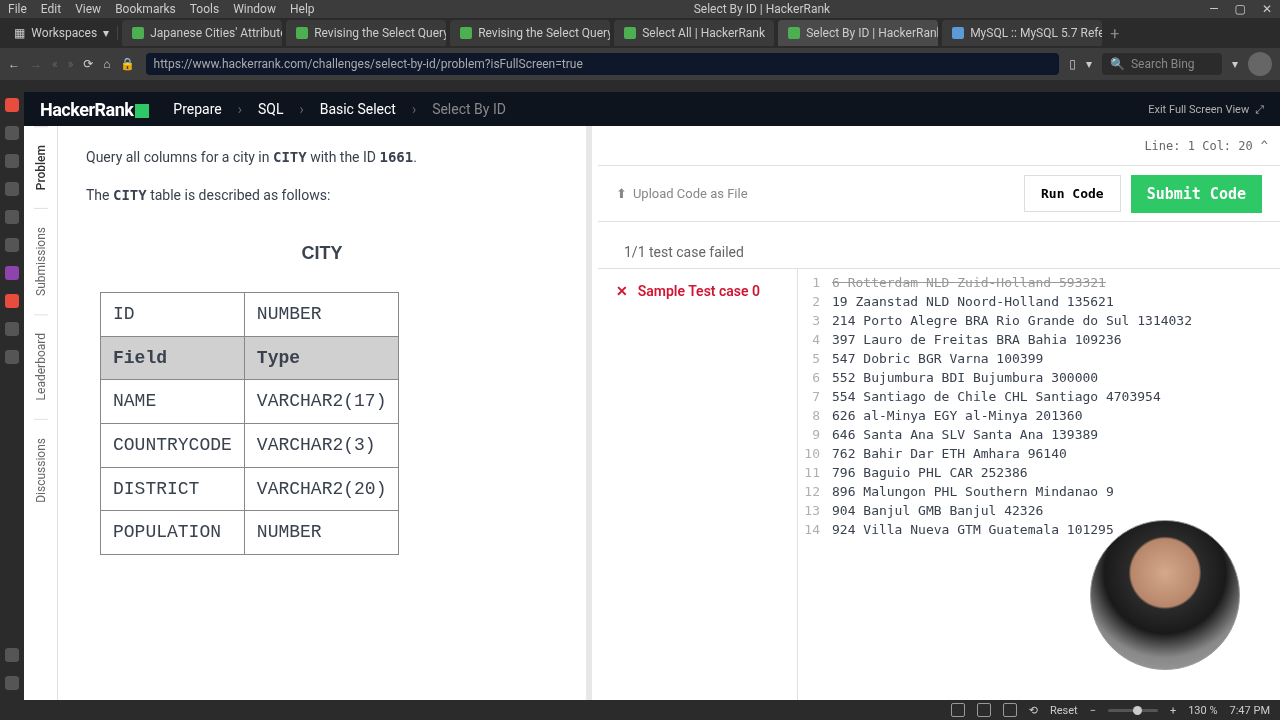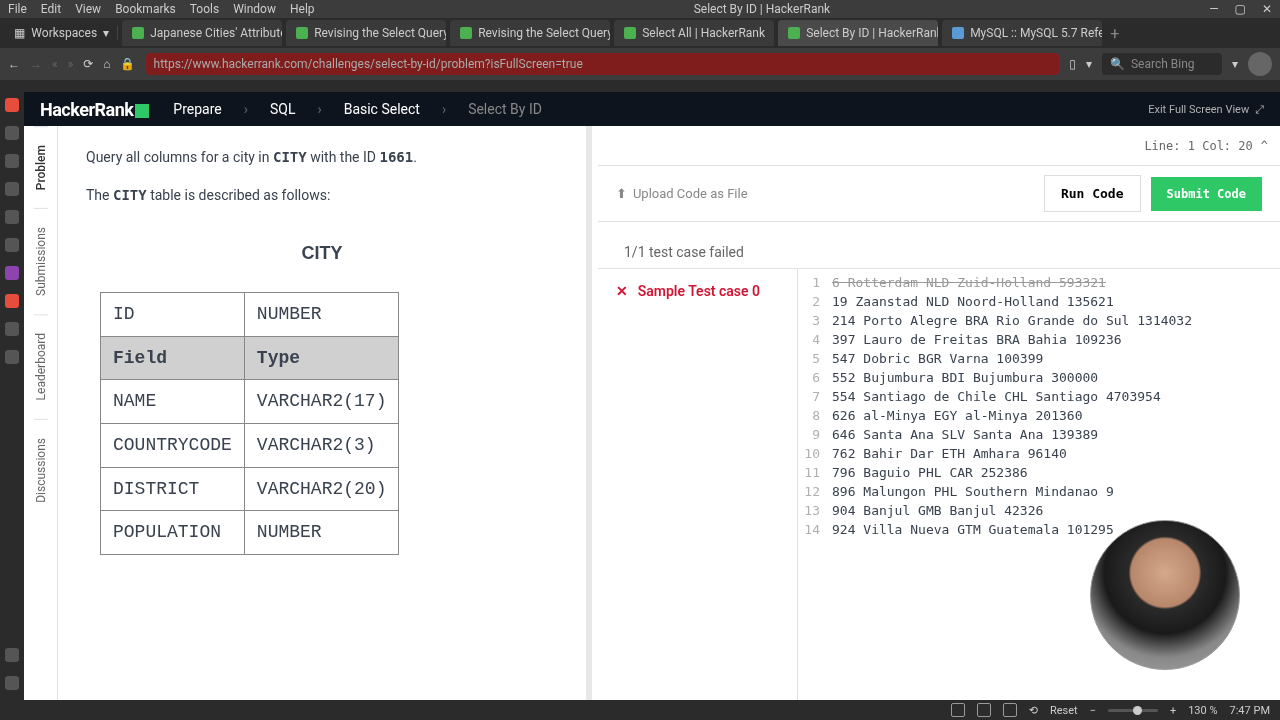--- a/index.html
+++ b/index.html
@@ -16,39 +16,39 @@
 .workspaces { display: flex; align-items: center; gap: 6px; padding: 0 8px; border-right: 1px solid #444; }
 .tab { display: flex; align-items: center; gap: 6px; padding: 0 10px; height: 26px; background: #3a3a3a; border-radius: 4px 4px 0 0; margin-left: 4px; max-width: 160px; overflow: hidden; white-space: nowrap; }
 .tab.active { background: #4a4a4a; }
 .tab-favicon { width: 12px; height: 12px; background: #4caf50; border-radius: 2px; flex-shrink: 0; }
 .tab-favicon.mysql { background: #5a9bd5; }
 .tab-add { margin-left: 8px; color: #888; font-size: 16px; }
 
 
 .urlbar { background: #3c3c3c; height: 32px; display: flex; align-items: center; padding: 0 8px; color: #ccc; font-size: 12px; gap: 10px; }
 .nav-btns { display: flex; gap: 10px; align-items: center; }
-.url-field { flex: 1; background: #7f1d1d; border-radius: 4px; padding: 4px 8px; color: #aaa; }
+.url-field { flex: 1; background: #0f172a; border-radius: 4px; padding: 4px 8px; color: #aaa; }
 .url-right { display: flex; align-items: center; gap: 10px; }
 .search-box { background: #2b2b2b; border-radius: 4px; padding: 4px 8px; width: 120px; color: #888; display: flex; align-items: center; gap: 6px; }
 .avatar-sm { width: 24px; height: 24px; border-radius: 50%; background: #666; }
 
 
 .activity-bar { position: absolute; left: 0; top: 92px; width: 24px; background: #2b2b2b; height: calc(100% - 92px - 20px); display: flex; flex-direction: column; align-items: center; padding-top: 6px; gap: 14px; }
 .activity-icon { width: 14px; height: 14px; border-radius: 3px; }
 .ai1 { background: #e74c3c; } .ai2 { background: #555; } .ai3 { background: #555; } .ai4 { background: #555; } .ai5 { background: #555; } .ai6 { background: #555; } .ai7 { background: #8e44ad; } .ai8 { background: #e74c3c; }
 .activity-bottom { margin-top: auto; margin-bottom: 10px; display: flex; flex-direction: column; gap: 14px; align-items: center; }
 
 
 .content { position: absolute; left: 24px; top: 92px; right: 0; bottom: 20px; background: #fff; display: flex; }
 
 
 .page-header { position: absolute; top: 0; left: 0; right: 0; height: 34px; background: #0e141e; color: #fff; display: flex; align-items: center; padding: 0 16px; font-size: 14px; gap: 8px; }
 .logo { font-weight: bold; font-size: 18px; letter-spacing: -0.5px; }
 .logo-square { display: inline-block; width: 14px; height: 14px; background: #2ec866; margin-left: 2px; vertical-align: middle; }
-.breadcrumb { display: flex; gap: 22px; align-items: center; margin-left: 16px; }
+.breadcrumb { display: flex; gap: 16px; align-items: center; margin-left: 16px; }
 .breadcrumb-sep { color: #666; }
 .breadcrumb-current { color: #888; }
 .exit-view { margin-left: auto; color: #b0b0b0; font-size: 11px; display: flex; align-items: center; gap: 6px; }
 
 
 .vert-tabs { position: absolute; left: 0; top: 34px; bottom: 0; width: 34px; background: #fff; border-right: 1px solid #e0e0e0; display: flex; flex-direction: column; align-items: center; }
 .vert-tab { writing-mode: vertical-rl; transform: rotate(180deg); padding: 18px 0; font-size: 12px; color: #666; border-bottom: 1px solid #e0e0e0; cursor: pointer; }
 .vert-tab.active { color: #333; font-weight: 500; }
 
 .problem-panel { position: absolute; left: 34px; top: 34px; bottom: 0; width: 534px; background: #fff; overflow-y: auto; border-right: 6px solid #e8e8e8; }
@@ -62,21 +62,21 @@
 .schema-caption { font-weight: bold; font-size: 18px; margin-bottom: 6px; text-align: center; font-family: -apple-system, sans-serif; }
 .schema-table th { background: #d0d0d0; border: 1px solid #888; padding: 6px 12px; text-align: left; font-weight: bold; }
 .schema-table td { border: 1px solid #888; padding: 6px 12px; }
 
 
 .result-panel { position: absolute; left: 574px; top: 34px; right: 0; bottom: 0; background: #fff; display: flex; flex-direction: column; }
 .editor-status { height: 40px; border-bottom: 1px solid #e0e0e0; display: flex; justify-content: flex-end; align-items: center; padding: 0 12px; font-size: 12px; color: #666; font-family: monospace; }
 .action-row { height: 56px; display: flex; align-items: center; padding: 0 18px; gap: 10px; border-bottom: 1px solid #e0e0e0; }
 .upload-link { color: #888; font-size: 13px; display: flex; align-items: center; gap: 6px; }
 .run-btn { margin-left: auto; background: #fff; border: 1px solid #ddd; padding: 10px 16px; font-family: monospace; font-weight: bold; font-size: 13px; cursor: pointer; }
-.submit-btn { background: #2ec866; color: #fff; border: none; padding: 10px 16px; font-family: monospace; font-weight: bold; font-size: 12px; cursor: pointer; }
+.submit-btn { background: #2ec866; color: #fff; border: none; padding: 10px 16px; font-family: monospace; font-weight: bold; font-size: 15px; cursor: pointer; }
 
 .result-header { padding: 14px 26px 8px; }
 .result-title { color: #d11534; font-size: 26px; font-weight: bold; }
 .result-sub { color: #666; font-size: 14px; margin-top: 8px; }
 
 .test-case-row { display: flex; border-top: 1px solid #e0e0e0; flex: 1; overflow: hidden; }
 .test-case-left { width: 200px; border-right: 1px solid #e0e0e0; padding: 14px 18px; }
 .test-case-label { color: #d11534; font-weight: 600; font-size: 14px; display: flex; align-items: center; gap: 10px; }
 .x-icon { color: #d11534; font-size: 14px; }
 

